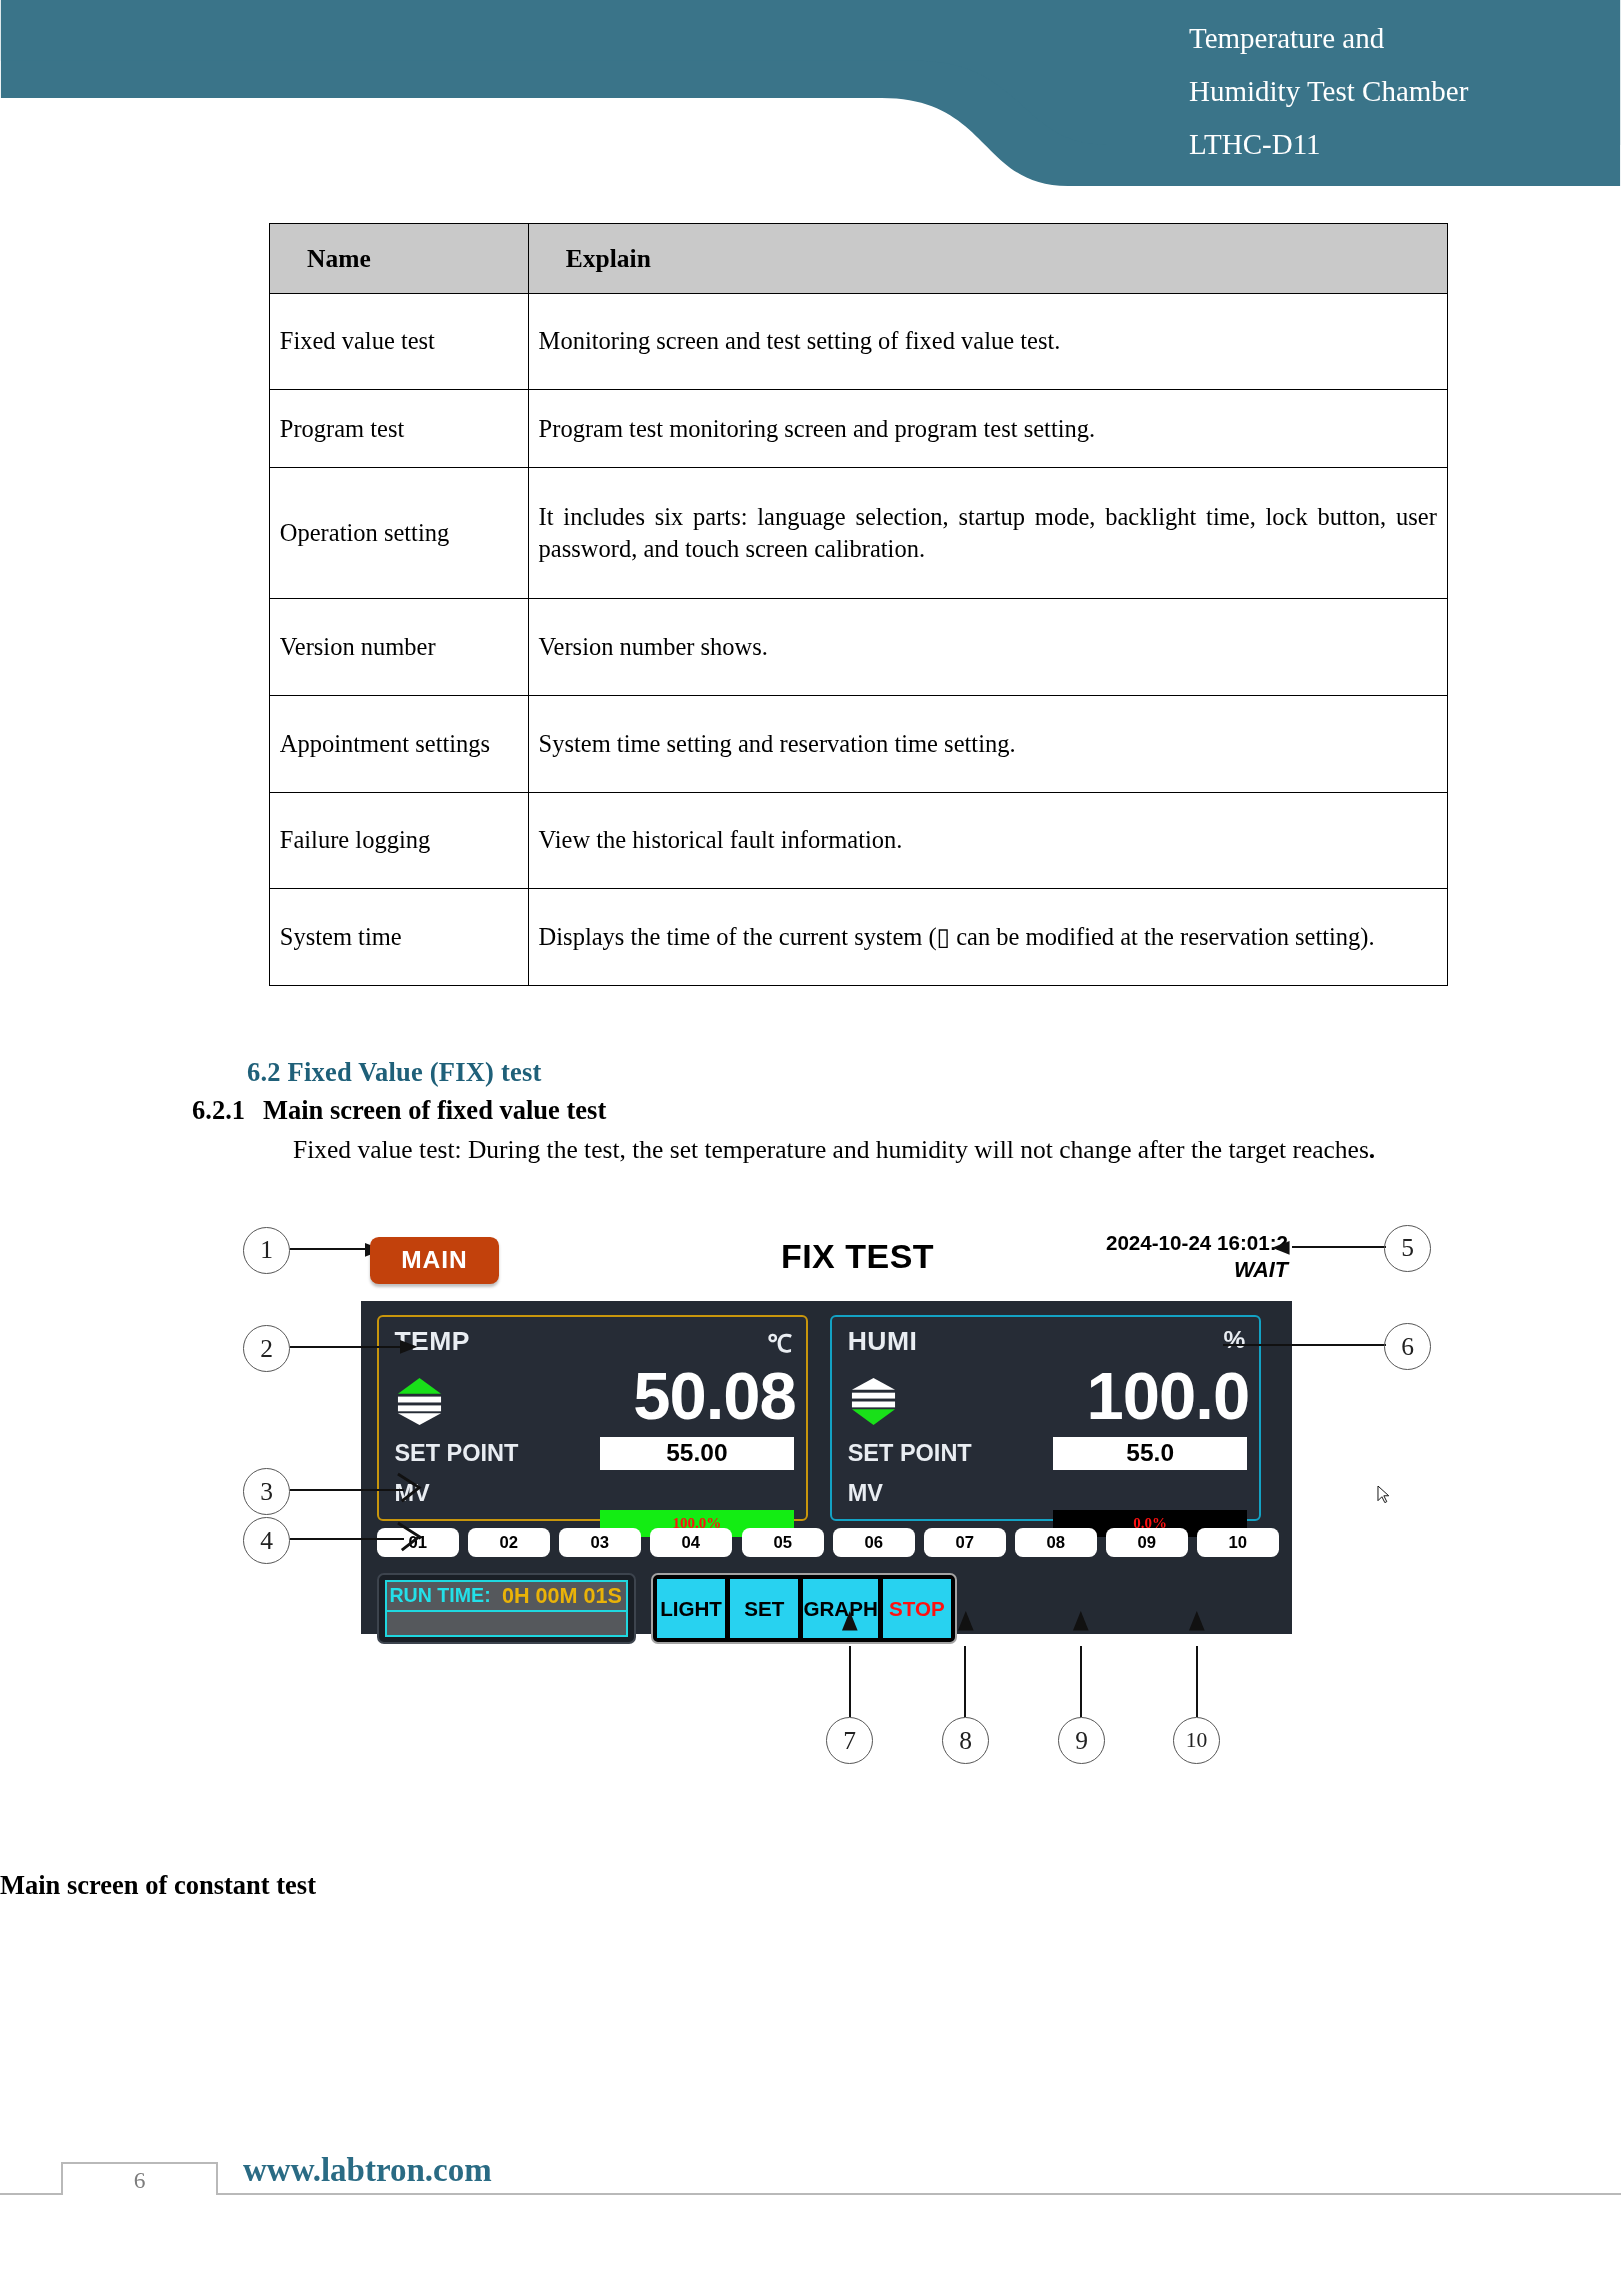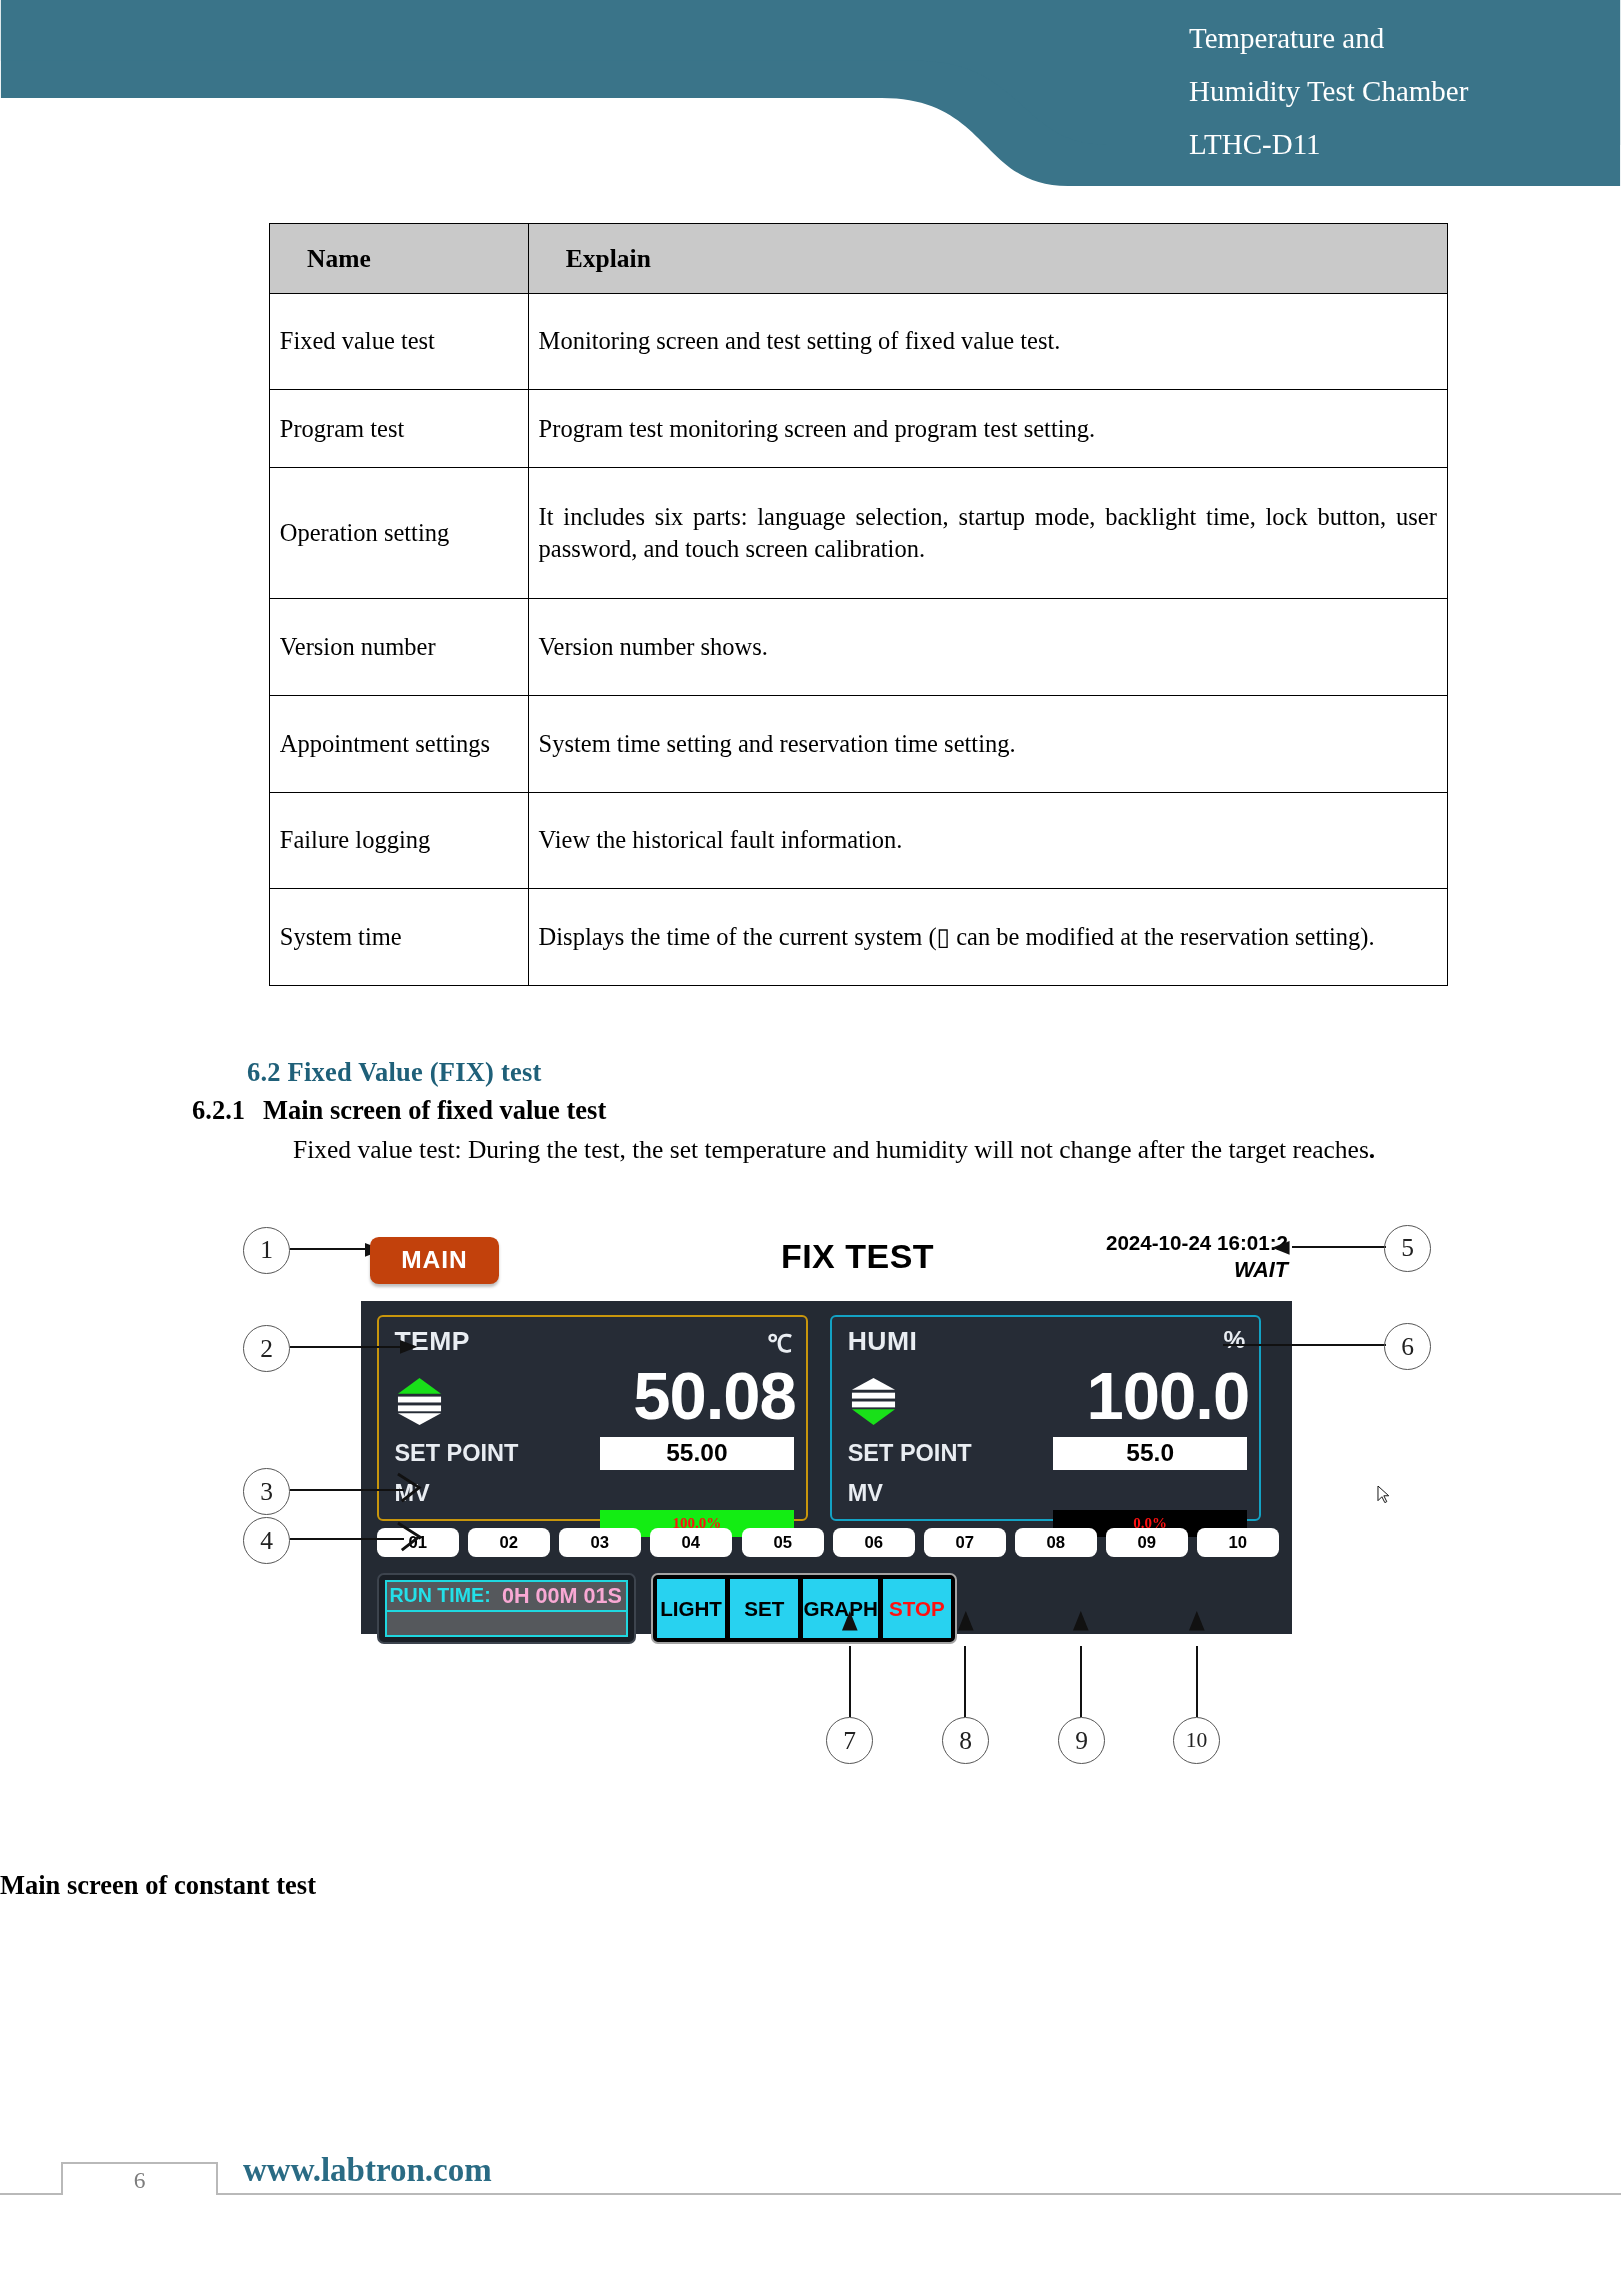--- a/index.html
+++ b/index.html
@@ -193,21 +193,21 @@
     position:absolute; left:0; top:0; right:0; height:28px;
     border-bottom:2px solid #1fd8e0;
   }
   .rt-lbl{
     position:absolute; left:2.9px; top:2px;
     color:#23e0e8; font-family:"Liberation Sans", sans-serif;
     font-weight:bold; font-size:19.6px;
   }
   .rt-val{
     position:absolute; right:3.9px; top:1px;
-    color:#f9a8d4; font-family:"Liberation Sans", sans-serif;
+    color:#eab308; font-family:"Liberation Sans", sans-serif;
     font-weight:bold; font-size:21.6px;
   }
 
   
   .btn-outer{
     position:absolute; left:290px; top:272px;
     width:306px; height:71px;
     background:#000; border:2px solid #a3a3a3; border-radius:6.9px;
     box-sizing:border-box; display:flex; padding:3.9px; gap:5px;
   }

